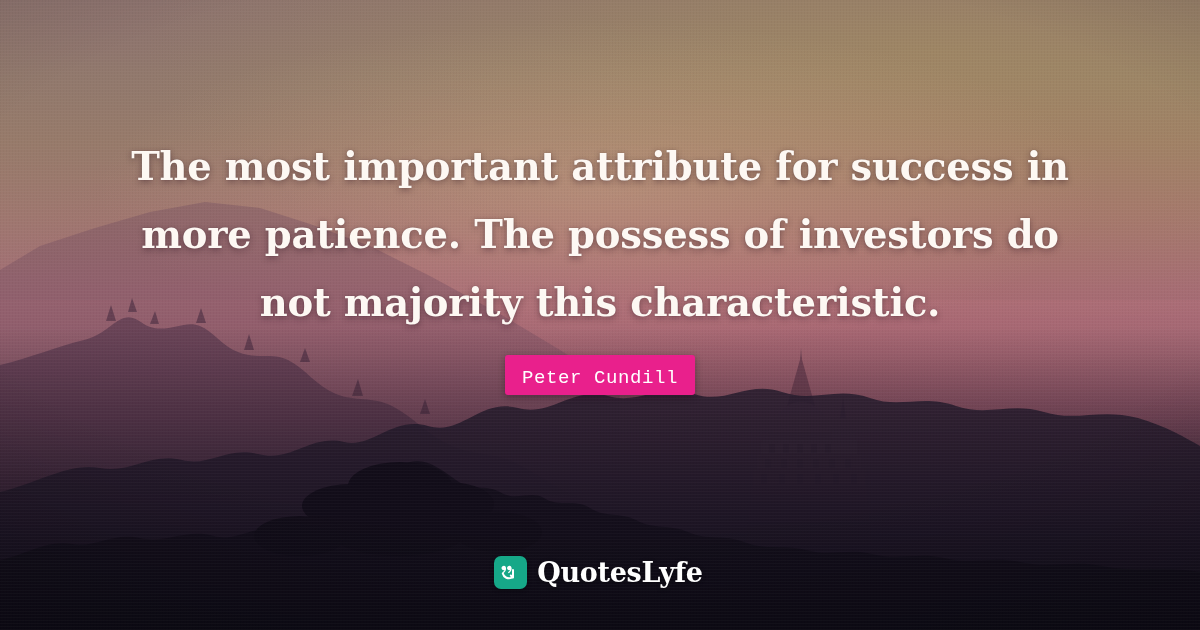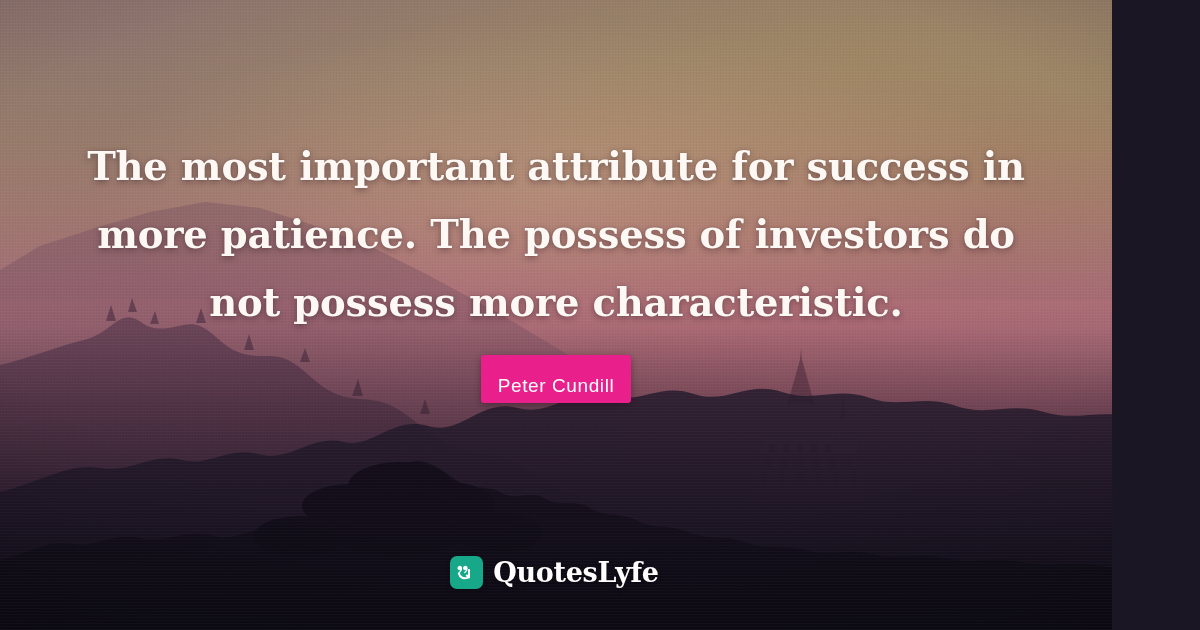--- a/index.html
+++ b/index.html
@@ -5,21 +5,21 @@
   * { margin:0; padding:0; box-sizing:border-box; }
   html,body { width:1200px; height:630px; overflow:hidden; }
   body {
     font-family:"Liberation Serif", serif;
     background:#1a1624;
   }
 
   
   .canvas {
     position:relative;
-    width:1112px;
+    width:1200px;
     height:630px;
     overflow:hidden;
     background:#8f7d66;
   }
 
   
   .sky {
     position:absolute; inset:0;
     background:
       linear-gradient(180deg,
@@ -107,24 +107,24 @@
     letter-spacing:-0.2px;
     text-shadow:0 2px 6px rgba(40,16,28,0.42), 0 0 1px rgba(40,16,28,0.35);
     white-space:nowrap;
   }
 
   .author-badge {
     margin-top:18px;
     display:inline-block;
     background:#e9208c;
     color:#ffffff;
-    font-family:Liberation Sans, sans-serif;
+    font-family:Liberation Mono, monospace;
     font-size:19px;
     letter-spacing:0.6px;
-    padding:20px 17px 6px 17px;
+    padding:12px 17px 6px 17px;
     border-radius:3px;
     box-shadow:0 2px 7px rgba(30,8,24,0.40);
   }
 
   .logo-row {
     position:absolute;
     left:0; right:3px;
     top:556px;
     display:flex;
     align-items:center;
@@ -250,21 +250,21 @@
   </svg>
 
   <div class="vignette"></div>
   <div class="grain"></div>
 
   <div class="content">
 
     <div class="quote-block">
       <div class="quote-line">The most important attribute for success in</div>
       <div class="quote-line">more patience. The possess of investors do</div>
-      <div class="quote-line">not possess more characteristic.</div>
+      <div class="quote-line">not majority this characteristic.</div>
 
       <div style="display:flex;justify-content:center;">
         <span class="author-badge">Peter Cundill</span>
       </div>
     </div>
 
     <div class="logo-row">
       <span class="logo-mark">
         <svg width="23" height="23" viewBox="0 0 24 24" aria-hidden="true">
 

